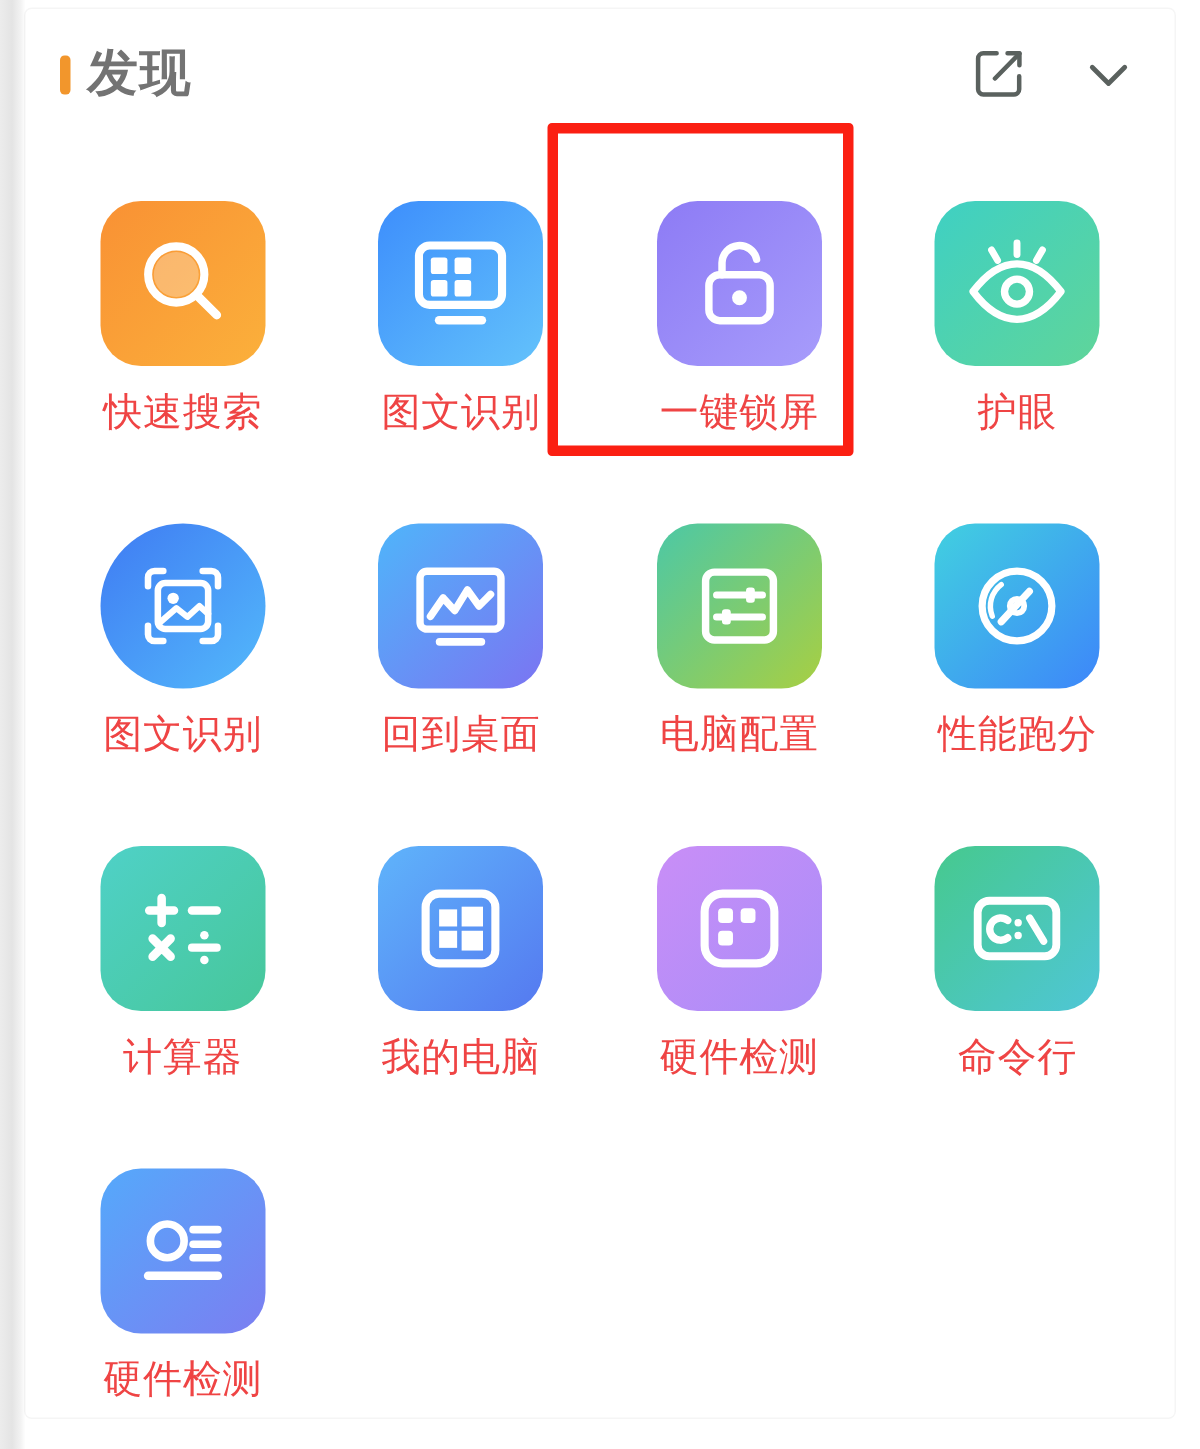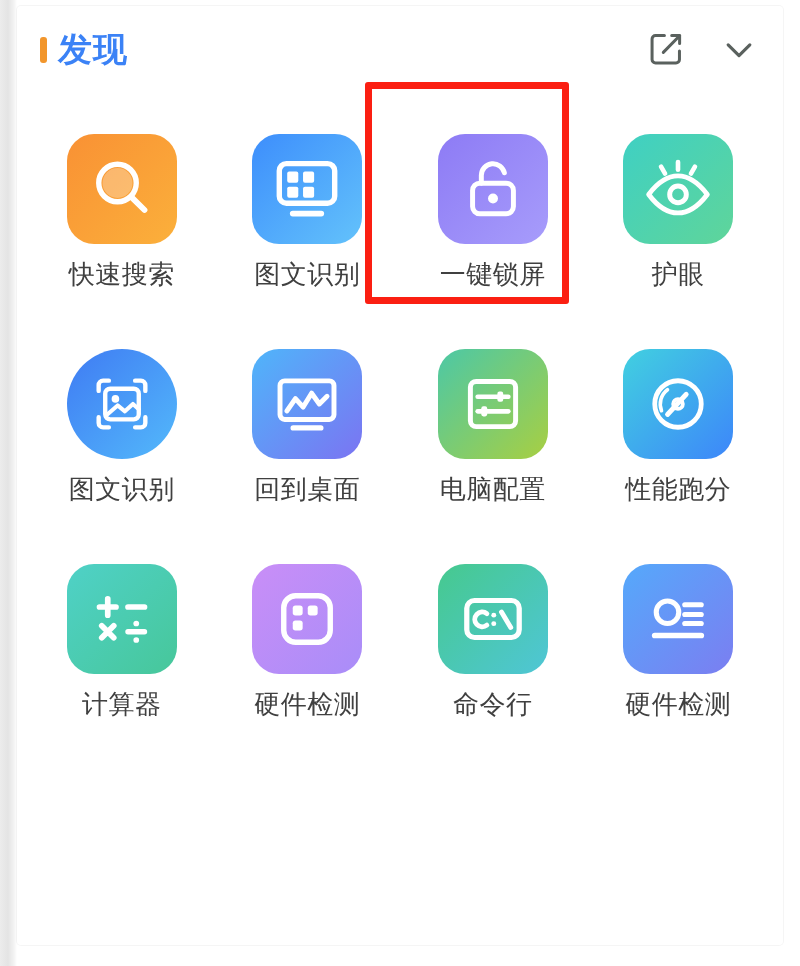--- a/index.html
+++ b/index.html
@@ -35,21 +35,21 @@
   .accent-bar {
     width: 7px; height: 26px;
     background: #f2962c;
     border-radius: 3px;
     margin-right: 11px;
     margin-top: 2px;
   }
   .title {
     font-size: 34px;
     font-weight: 700;
-    color: #3b82f6;
+    color: #737373;
     letter-spacing: 1px;
     line-height: 1;
   }
   .header-actions {
     margin-left: auto;
     display: flex; align-items: center;
     margin-right: 24px;
     gap: 34px;
   }
   .hdr-icon { display: flex; align-items: center; justify-content: center; cursor: pointer; }
@@ -75,21 +75,21 @@
   .app-icon {
     width: 110px; height: 110px;
     border-radius: 27px;
     display: flex; align-items: center; justify-content: center;
     position: relative;
   }
   .app-icon.circle { border-radius: 50%; }
   .app-label {
     margin-top: 17px;
     font-size: 26px;
-    color: #404040;
+    color: #ef4444;
     letter-spacing: 0.5px;
     white-space: nowrap;
     line-height: 1;
   }
 
   
   .highlight {
     position: absolute;
     left: 365px; top: 82px;
     width: 204px; height: 222px;
@@ -227,20 +227,32 @@
               <path d="M28 16h11" stroke="#ffffff" fill="none" stroke-linecap="round" stroke-linejoin="round" stroke-width="3.8"></path>
               <path d="M10.5 28.5l8 8M18.5 28.5l-8 8" stroke="#ffffff" fill="none" stroke-linecap="round" stroke-linejoin="round" stroke-width="3.8"></path>
               <path d="M28 32.5h11" stroke="#ffffff" fill="none" stroke-linecap="round" stroke-linejoin="round" stroke-width="3.6"></path>
               <circle cx="33.5" cy="27" r="1.9" fill="#fff"></circle>
               <circle cx="33.5" cy="38" r="1.9" fill="#fff"></circle>
             </svg>
           </div>
           <div class="app-label">计算器</div>
         </div>
         <div class="cell">
+          <div class="app-icon" style="background: linear-gradient(135deg, rgb(95, 180, 251) 0%, rgb(85, 121, 240) 100%);">
+            <svg width="72" height="72" viewBox="0 0 48 48">
+              <rect x="8.5" y="8.5" width="31" height="31" rx="6" stroke="#ffffff" fill="none" stroke-linecap="round" stroke-linejoin="round" stroke-width="3.6"></rect>
+              <rect x="14.5" y="15.5" width="8" height="7.6" fill="#fff"></rect>
+              <rect x="24.5" y="14.3" width="9.5" height="8.8" fill="#fff"></rect>
+              <rect x="14.5" y="25" width="8" height="7.6" fill="#fff"></rect>
+              <rect x="24.5" y="25" width="9.5" height="8.8" fill="#fff"></rect>
+            </svg>
+          </div>
+          <div class="app-label">我的电脑</div>
+        </div>
+        <div class="cell">
           <div class="app-icon" style="background: linear-gradient(135deg, rgb(201, 142, 247) 0%, rgb(169, 141, 248) 100%);">
             <svg width="72" height="72" viewBox="0 0 48 48">
               <rect x="8.5" y="8.5" width="31" height="31" rx="8" stroke="#ffffff" fill="none" stroke-linecap="round" stroke-linejoin="round" stroke-width="3.6"></rect>
               <rect x="14.5" y="15" width="6.6" height="6.6" rx="1.8" fill="#fff"></rect>
               <rect x="24.5" y="15" width="6.6" height="6.6" rx="1.8" fill="#fff"></rect>
               <rect x="14.5" y="25" width="6.6" height="6.6" rx="1.8" fill="#fff"></rect>
             </svg>
           </div>
           <div class="app-label">硬件检测</div>
         </div>

